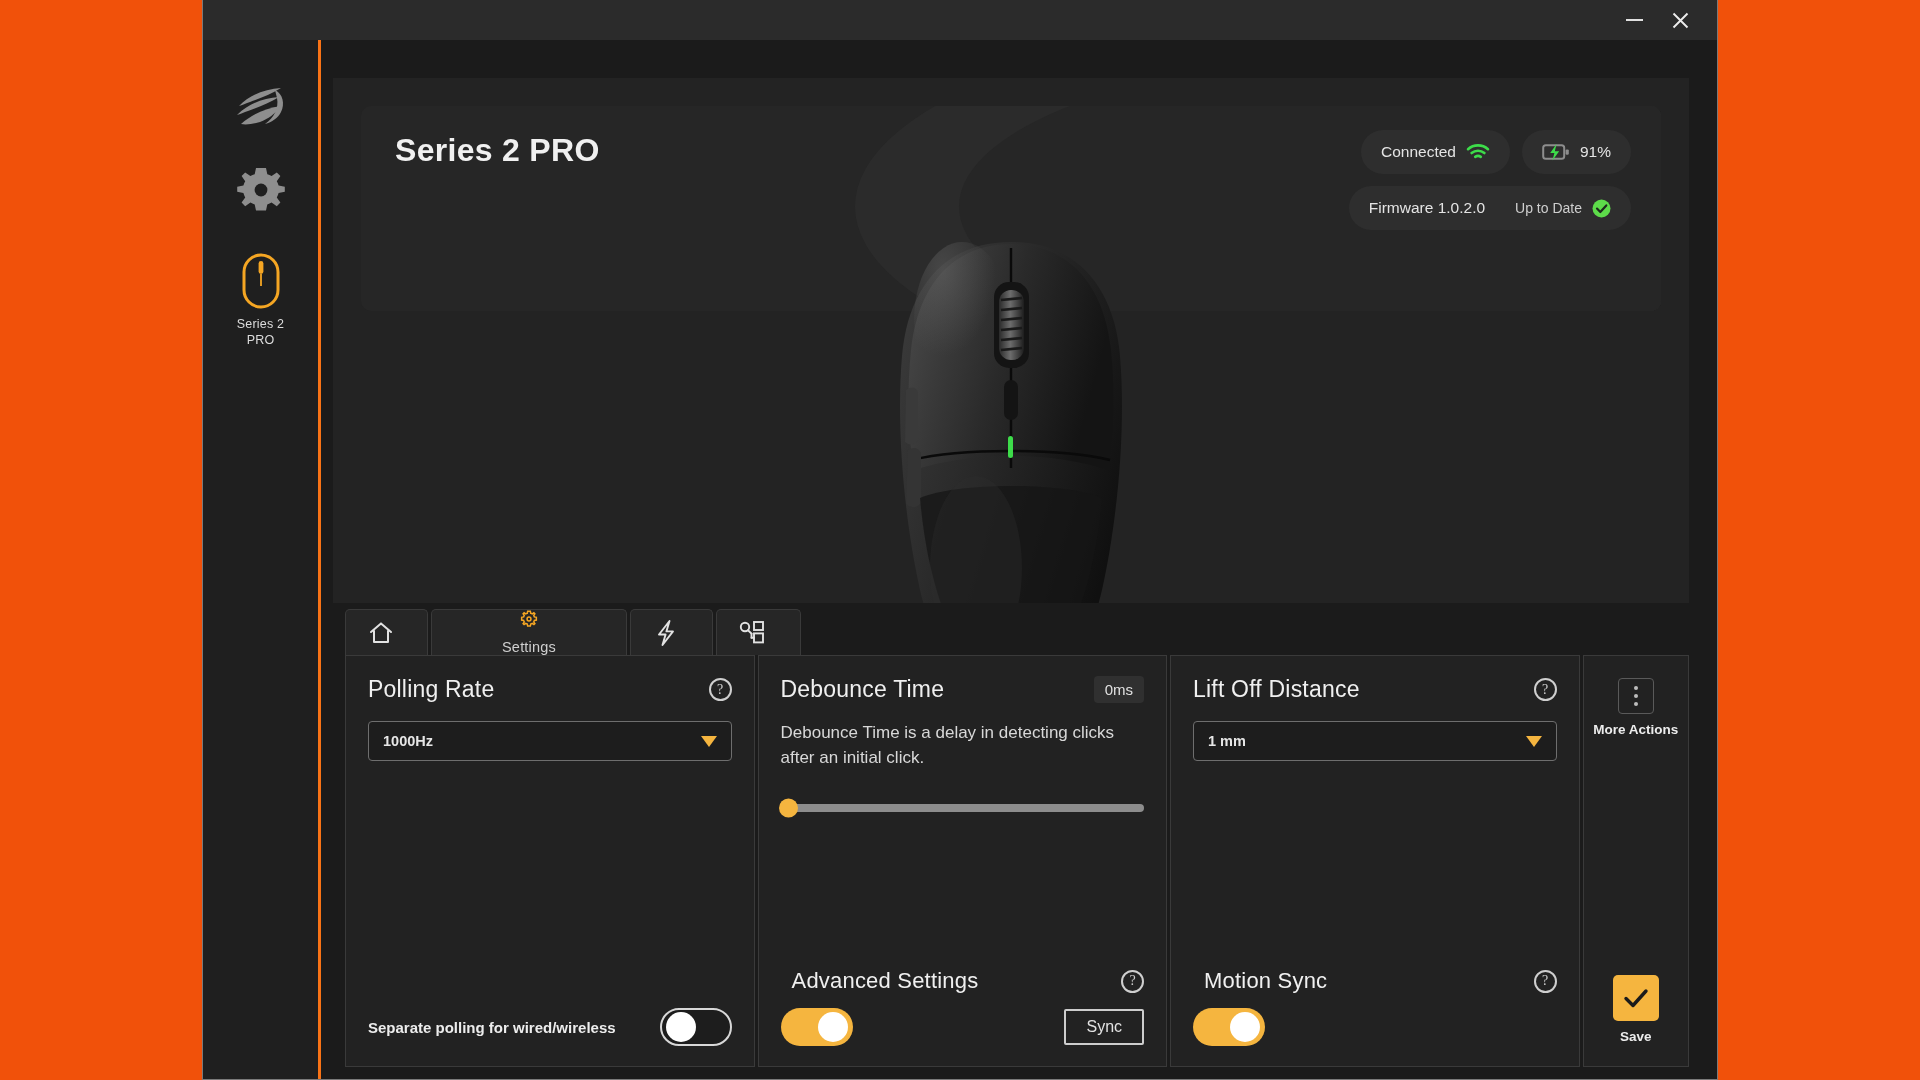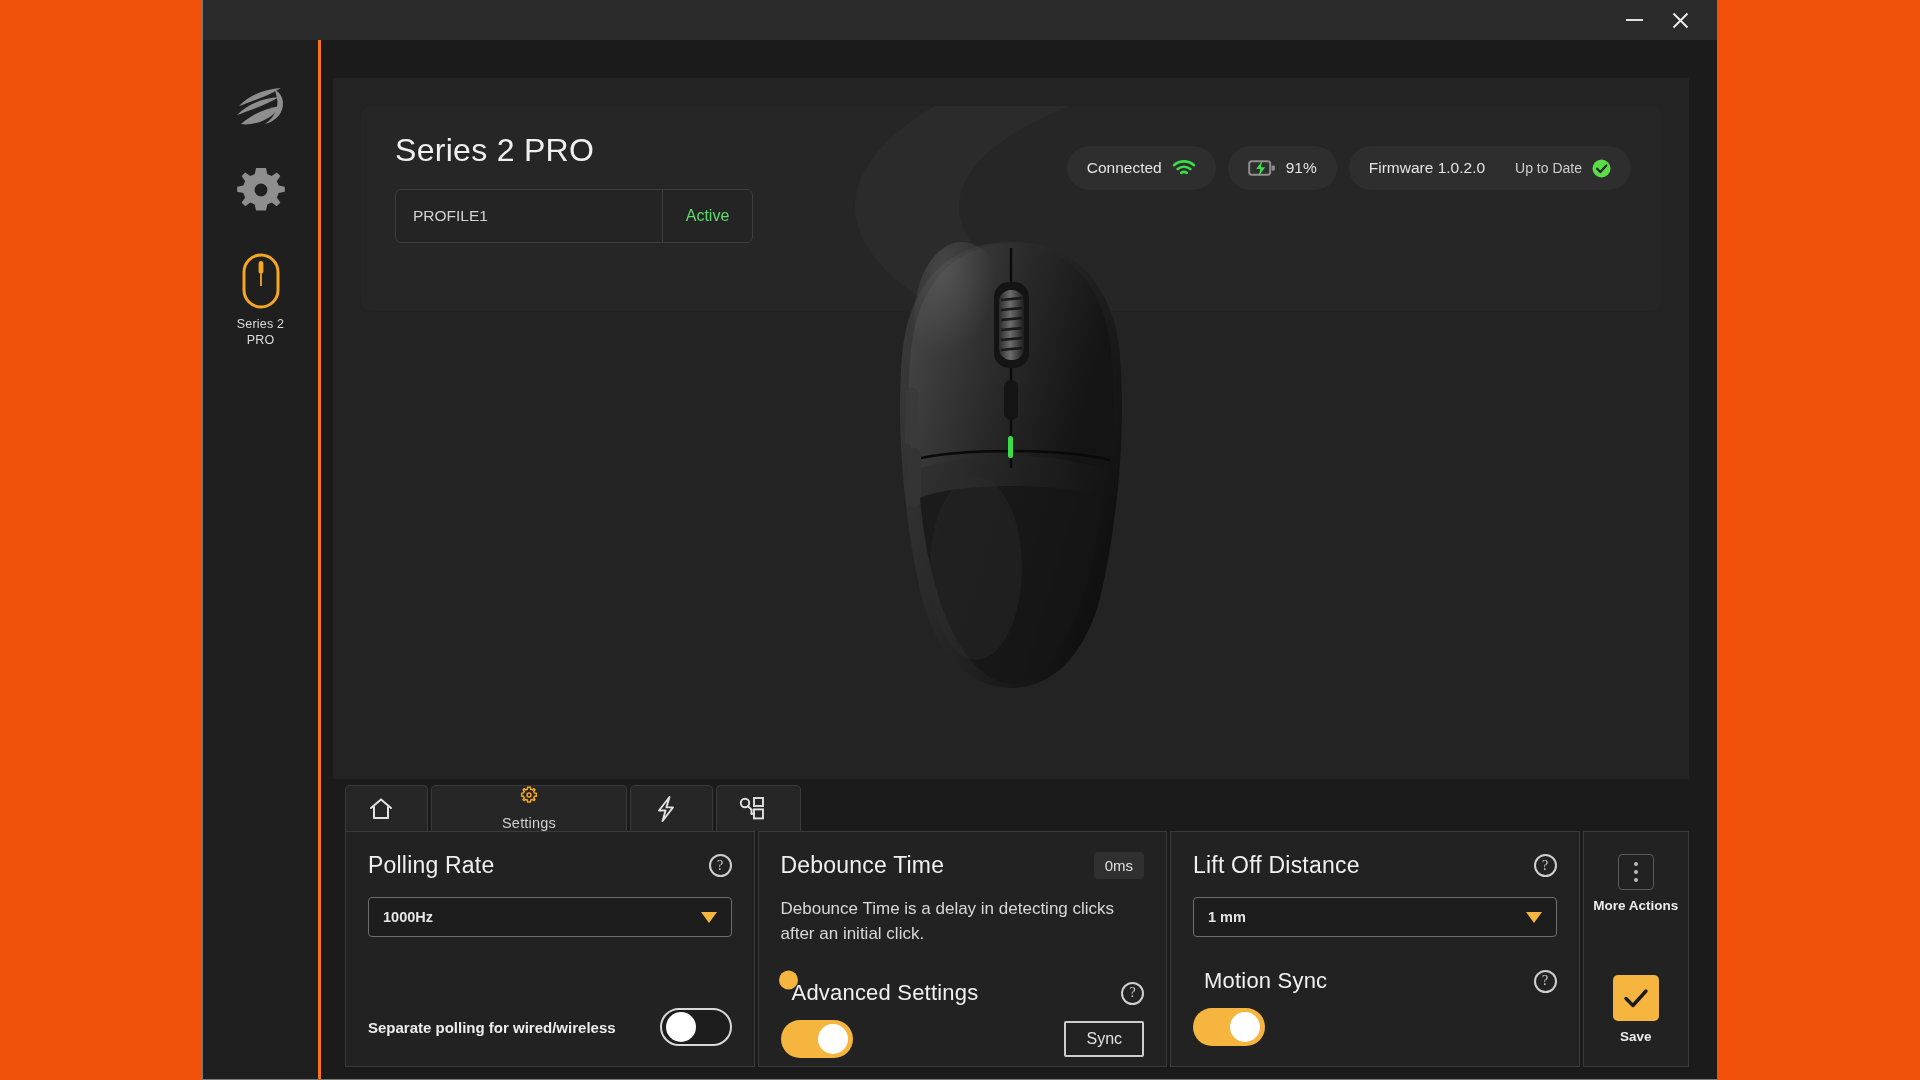--- a/index.html
+++ b/index.html
@@ -109,21 +109,21 @@
     position: absolute;
     left: 46%; top: -26%;
     width: 70%; height: 150%;
     border-radius: 50%;
     background: #262626;
   }
   .hero-inner { position: relative; z-index: 2; padding: 26px 34px; height:100%; }
 
   #device-title {
     font-size: 32px;
-    font-weight: 400;
+    font-weight: 700;
     color: #f0f0f0;
     letter-spacing: .3px;
   }
 
   #profile-row {
     margin-top: 20px;
     width: 358px; height: 54px;
     border: 1px solid #3e3e3e;
     border-radius: 6px;
     background: #242424;
@@ -143,23 +143,23 @@
     width: 90px;
     display: flex; align-items: center; justify-content: center;
     border-left: 1px solid #3e3e3e;
     font-size: 16px;
     color: #5ddc6b;
   }
 
   
   .pill-stack {
     position: absolute;
-    right: 30px; top: 40px;
+    right: 30px; top: 24px;
     z-index: 3;
-    display: flex; flex-direction: row; align-items: flex-end; gap: 12px;
+    display: flex; flex-direction: column; align-items: flex-end; gap: 12px;
   }
   .pill-row { display: flex; gap: 12px; }
   .pill {
     background: #2e2e2e;
     border-radius: 22px;
     height: 44px;
     display: flex; align-items: center; gap: 10px;
     padding: 0 20px;
     color: #e4e4e4;
     font-size: 15.5px;
@@ -198,21 +198,21 @@
     min-width: 82px;
   }
   .tab-label { font-size: 14.5px; color: #cfcfcf; letter-spacing:.2px; }
   .tab.wide { min-width: 196px; flex-direction: column; }
 
   
   #panels {
     display: flex;
     gap: 3px;
     margin: 0 28px 12px 24px;
-    height: 236px;
+    height: 412px;
     flex: none;
   }
   .panel {
     background: #222222;
     border: 1px solid #3a3a3a;
     padding: 20px 22px;
     position: relative;
     display: flex;
     flex-direction: column;
   }
@@ -413,24 +413,20 @@
     </div>
 
     <div id="main">
 
       <div id="stage">
 
         <div id="hero">
           <div class="hero-inner">
             <div id="device-title">Series 2 PRO</div>
 
-            <div id="profile-row">
-              <div id="profile-name">PROFILE1</div>
-              <div id="profile-status">Active</div>
-            </div>
           </div>
 
           <div class="pill-stack">
             <div class="pill-row">
               <div class="pill">
                 <span>Connected</span>
                 <svg width="24" height="18" viewBox="0 0 24 18">
                   <path d="M2 6.2 a15 15 0 0 1 20 0" stroke="#3ddc4a" stroke-width="2.6" fill="none" stroke-linecap="round"></path>
                   <path d="M5.6 10 a10 10 0 0 1 12.8 0" stroke="#3ddc4a" stroke-width="2.6" fill="none" stroke-linecap="round"></path>
                   <path d="M9.2 13.8 a5 5 0 0 1 5.6 0" stroke="#3ddc4a" stroke-width="2.6" fill="none" stroke-linecap="round"></path>

